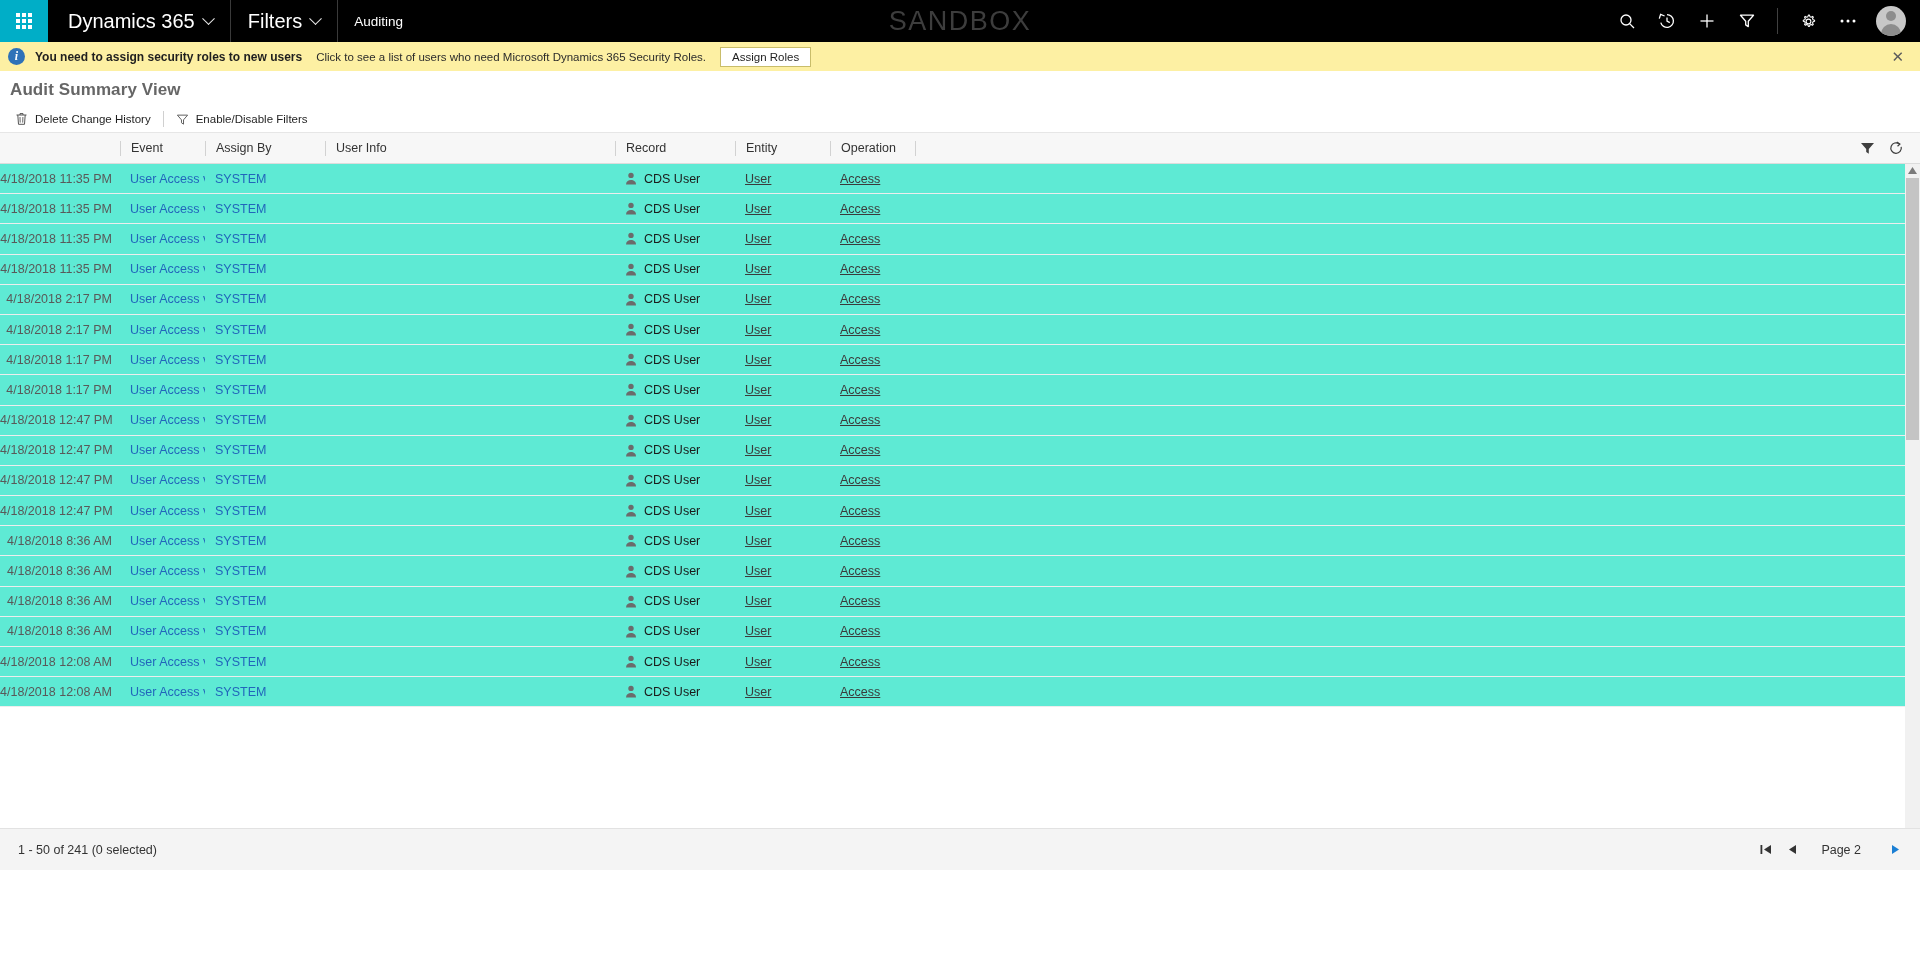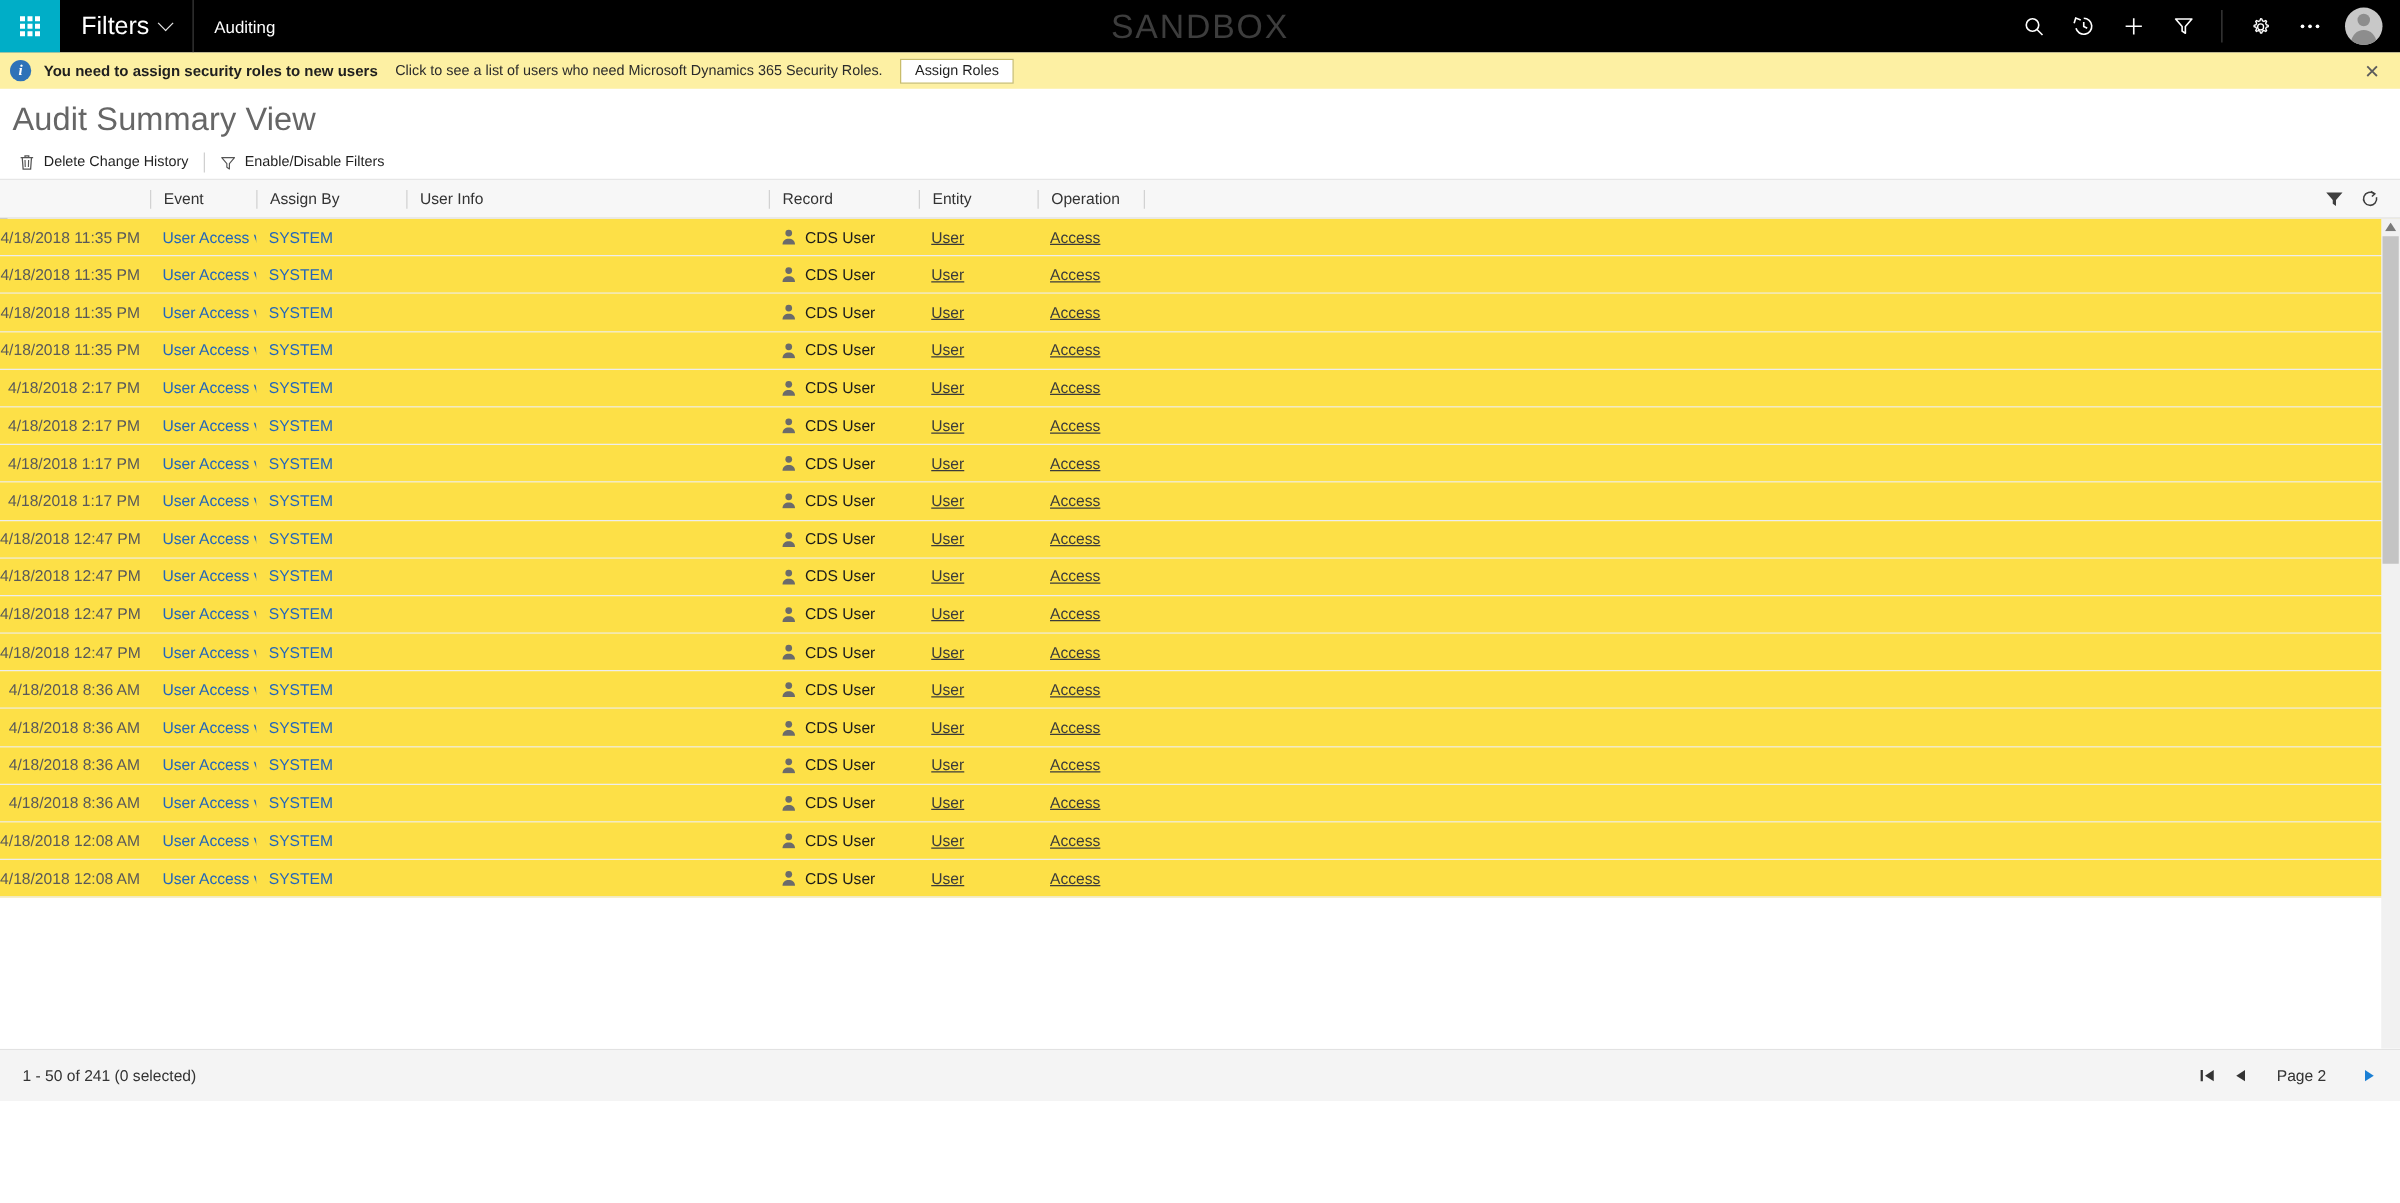--- a/index.html
+++ b/index.html
@@ -91,21 +91,21 @@
     font-size: 11.5px; padding: 3px 11px; cursor: pointer;
     font-family: "Liberation Sans", sans-serif; color: #1f1f1f;
   }
   .notif-close {
     margin-left: auto; font-size: 15px; color: #5c5c5c;
     cursor: pointer; padding: 0 8px;
   }
 
   
   .page-title {
-    font-size: 26px; color: #666666; font-weight: 400;
+    font-size: 17px; color: #666666; font-weight: 700;
     padding: 9px 0 6px 10px; letter-spacing: .1px;
   }
 
   
   .cmdbar {
     display: flex; align-items: center; height: 26px;
     padding-left: 6px; font-size: 11.5px; color: #1f1f1f;
   }
   .cmd {
     display: flex; align-items: center; gap: 7px;
@@ -129,21 +129,21 @@
   .head-icons {
     margin-left: auto; display: flex; align-items: center;
     gap: 14px; padding-right: 16px;
   }
   .head-icon { cursor: pointer; display: flex; align-items: center; }
 
   .grid-body { position: relative; height: 664px; overflow: hidden; background: #fff; }
   .row {
     display: flex; align-items: center; height: 30.2px;
     border-bottom: 1px solid #ededed; font-size: 12.5px;
-    background: #fde047;
+    background: #5eead4;
   }
   .cell { padding-left: 10px; white-space: nowrap; overflow: hidden; }
   .cell.date { color: #595959; text-align: right; padding-right: 8px; padding-left: 0; }
   .cell.link { color: #2266bb; cursor: pointer; }
   .cell.record {
     display: flex; align-items: center; gap: 7px;
     color: #1b1b1b;
   }
   .cell.plain { color: #3b3b3b; text-decoration: underline; }
   .person-ico { flex: 0 0 auto; }
@@ -182,20 +182,24 @@
         <i></i>
         <i></i>
         <i></i>
         <i></i>
         <i></i>
         <i></i>
         <i></i>
     </div>
   </div>
 
+  <div class="nav-item app">
+    <span>Dynamics 365</span>
+    <span class="chev"></span>
+  </div>
 
   <div class="nav-item area">
     <span>Filters</span>
     <span class="chev"></span>
   </div>
 
   <div class="nav-item sub">
     <span>Auditing</span>
   </div>
 

